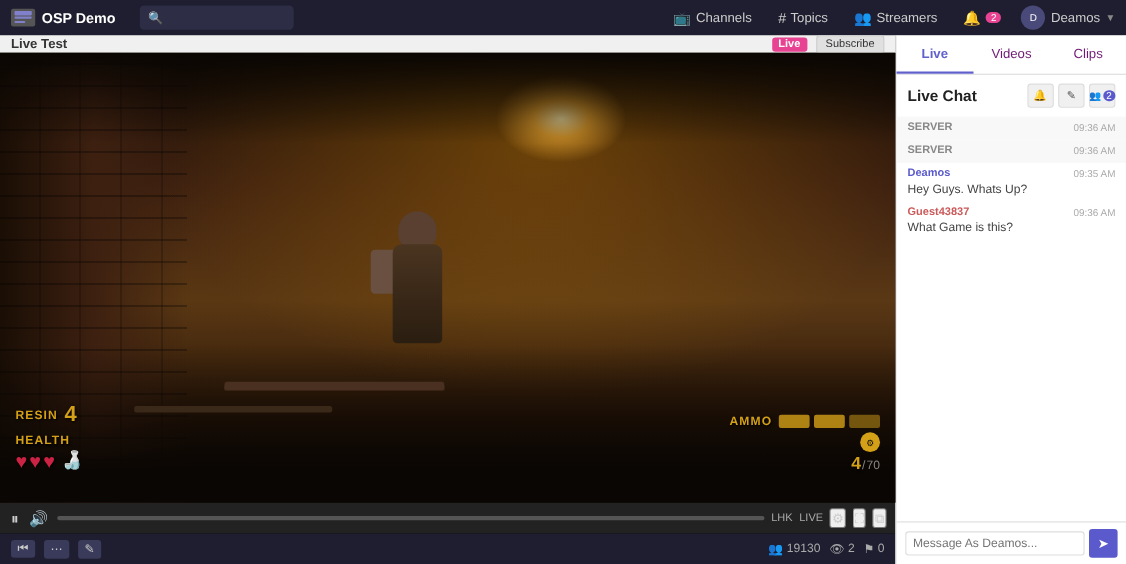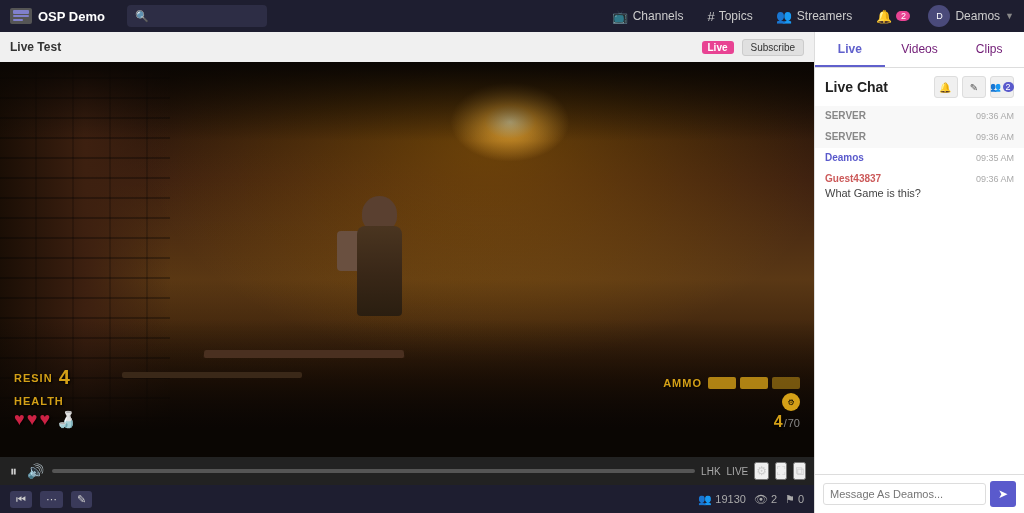--- a/index.html
+++ b/index.html
@@ -21,21 +21,21 @@
     .nav-badge { background: #e84393; color: #fff; border-radius: 10px; font-size: 9px; padding: 0 4px; min-width: 14px; text-align: center; }
     .nav-avatar { width: 22px; height: 22px; background: #4a4a7a; border-radius: 50%; display: flex; align-items: center; justify-content: center; font-size: 9px; color: #fff; }
     .nav-user { display: flex; align-items: center; gap: 5px; color: #ccc; font-size: 12px; cursor: pointer; }
 
     
     .main-layout { display: flex; height: 481px; }
 
     
     .video-area { flex: 1; display: flex; flex-direction: column; background: #000; }
 
-    .video-title-bar { background: #f0f0f0; height: 30px; display: flex; align-items: center; padding: 0 10px; gap: 8px; }
+    .video-title-bar { background: #f0f0f0; height: 16px; display: flex; align-items: center; padding: 0 10px; gap: 8px; }
     .video-title { font-size: 12px; font-weight: 600; color: #333; }
     .live-badge { background: #e84393; color: #fff; font-size: 10px; padding: 1px 6px; border-radius: 3px; font-weight: 700; margin-left: auto; }
     .subscribe-btn { background: #e0e0e0; color: #333; font-size: 10px; padding: 2px 8px; border-radius: 3px; border: 1px solid #ccc; cursor: pointer; }
 
     .video-frame { flex: 1; position: relative; overflow: hidden; background: #2a1a0a; }
 
     
     .game-scene { width: 100%; height: 100%; position: relative; overflow: hidden; }
     .scene-bg { position: absolute; inset: 0; background: radial-gradient(ellipse at 60% 20%, #c8820060 0%, transparent 50%), radial-gradient(ellipse at 30% 50%, #5a320020 0%, transparent 40%), linear-gradient(180deg, #1a0e05 0%, #3d2010 30%, #5a3815 55%, #2d1808 80%, #0f0805 100%); }
     
@@ -297,20 +297,21 @@
           <span class="chat-sender server">SERVER</span>
           <span class="chat-time">09:36 AM</span>
         </div>
       </div>
 
       <div class="chat-msg">
         <div class="chat-msg-header">
           <span class="chat-sender deamos">Deamos</span>
           <span class="chat-time">09:35 AM</span>
         </div>
+        <div class="chat-text">Hey Guys. Whats Up?</div>
       </div>
 
       <div class="chat-msg">
         <div class="chat-msg-header">
           <span class="chat-sender guest">Guest43837</span>
           <span class="chat-time">09:36 AM</span>
         </div>
         <div class="chat-text">What Game is this?</div>
       </div>
 

